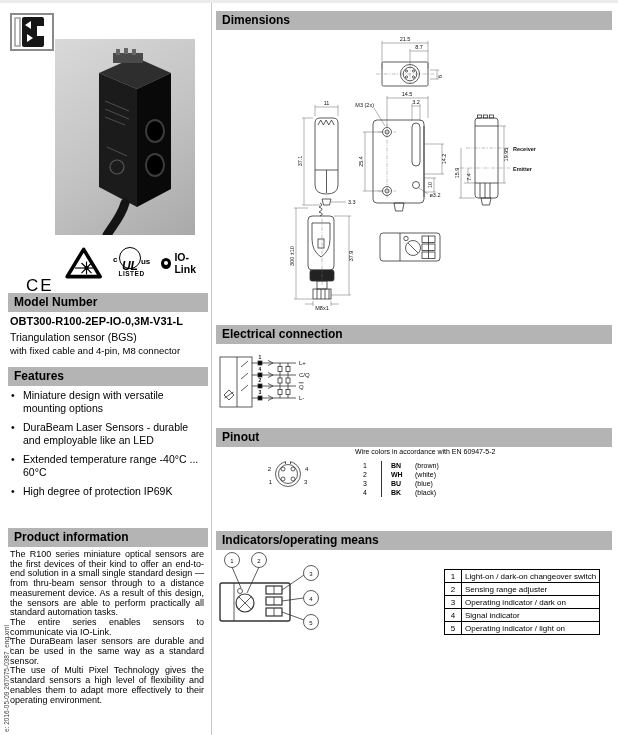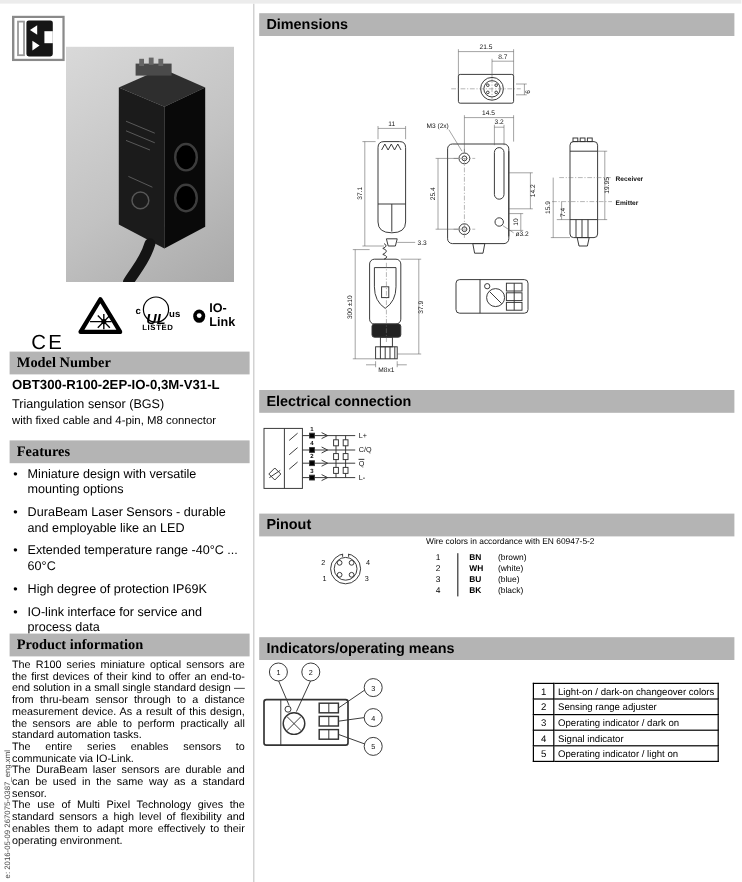--- a/index.html
+++ b/index.html
@@ -1,21 +1,21 @@
 <!DOCTYPE html>
 <html><head>
 <meta charset="utf-8">
 <style>
   html,body{margin:0;padding:0;background:#fff;}
   .page{position:relative;width:618px;height:735px;background:#fff;overflow:hidden;
         font-family:"Liberation Sans",sans-serif;color:#000;border-top:3px solid #ececec;}
   .col-divider{position:absolute;left:211px;top:0;width:1px;height:735px;background:#c8c8c8;}
   .bar{position:absolute;background:#b4b4b4;font-weight:bold;font-size:12px;line-height:19px;
        padding-left:6px;height:19px;color:#000;}
-  .bar-left{left:8px;width:194px;font-family:Liberation Serif, serif;}
+  .bar-left{left:8px;width:194px;}
   .bar-right{left:216px;width:390px;}
   
   .pictogram{position:absolute;left:10px;top:10px;}
   .photo{position:absolute;left:55px;top:36px;width:140px;height:196px;
          background:linear-gradient(145deg,#d9d9d9 0%,#c2c2c2 55%,#a9a9a9 100%);}
   .certs{position:absolute;left:8px;top:232px;width:200px;height:56px;display:flex;
          align-items:center;padding-left:18px;box-sizing:border-box;gap:11px;}
   .ce-mark{font-size:17px;font-weight:400;letter-spacing:2px;margin-top:45px;}
   .ul-logo{position:relative;width:40px;height:38px;font-size:8px;}
   .ul-c{position:absolute;left:0;top:11px;font-weight:bold;}
@@ -135,21 +135,20 @@
   <div class="model-code">OBT300-R100-2EP-IO-0,3M-V31-L</div>
   <div class="model-sub">Triangulation sensor (BGS)</div>
   <div class="model-note">with fixed cable and 4-pin, M8 connector</div>
 
   <div class="bar bar-left" style="top:364px">Features</div>
   <ul class="features-list">
     <li>Miniature design with versatile mounting options</li>
     <li>DuraBeam Laser Sensors - durable and employable like an LED</li>
     <li>Extended temperature range -40°C ... 60°C</li>
     <li>High degree of protection IP69K</li>
-    <li>IO-link interface for service and process data</li>
   </ul>
 
   <div class="bar bar-left" style="top:525px">Product information</div>
   <div class="prodinfo">
     <p>The R100 series miniature optical sensors are the first devices of their kind to offer an end-to-end solution in a small single standard design — from thru-beam sensor through to a distance measurement device. As a result of this design, the sensors are able to perform practically all standard automation tasks.</p>
     <p>The entire series enables sensors to communicate via IO-Link.</p>
     <p>The DuraBeam laser sensors are durable and can be used in the same way as a standard sensor.</p>
     <p>The use of Multi Pixel Technology gives the standard sensors a high level of flexibility and enables them to adapt more effectively to their operating environment.</p>
   </div>
 
@@ -421,21 +420,21 @@
       <text x="93" y="24.5">3</text>
       <text x="93" y="49.5">4</text>
       <text x="93" y="73.5">5</text>
     </g>
   </svg>
 
   <table class="ind-table">
     <tbody>
       <tr>
           <td class="num">1</td>
-          <td>Light-on / dark-on changeover colors</td>
+          <td>Light-on / dark-on changeover switch</td>
         </tr>
       <tr>
           <td class="num">2</td>
           <td>Sensing range adjuster</td>
         </tr>
       <tr>
           <td class="num">3</td>
           <td>Operating indicator / dark on</td>
         </tr>
       <tr>

